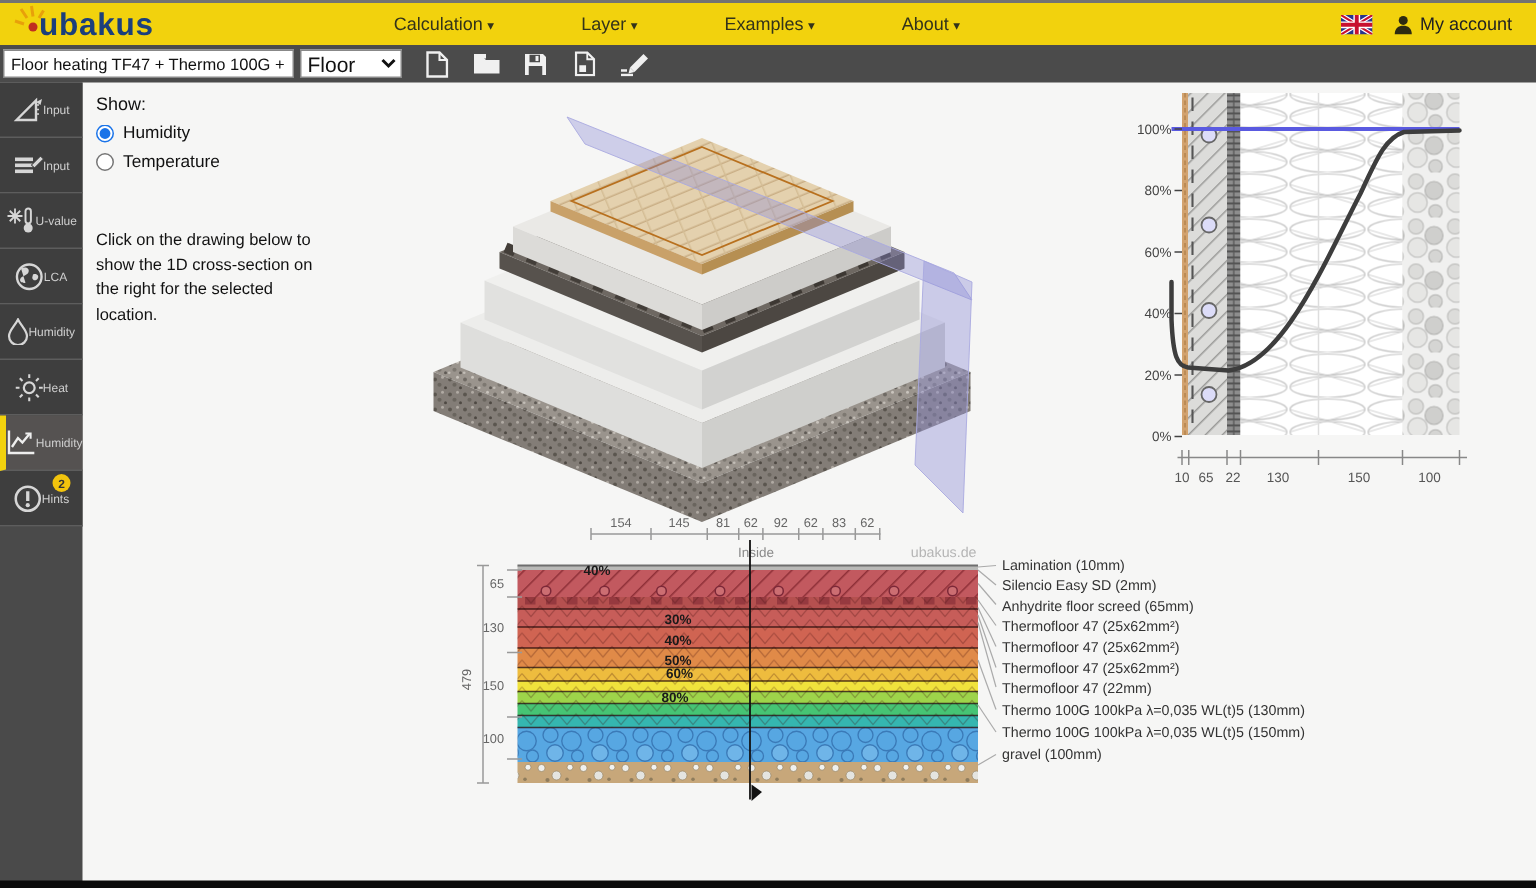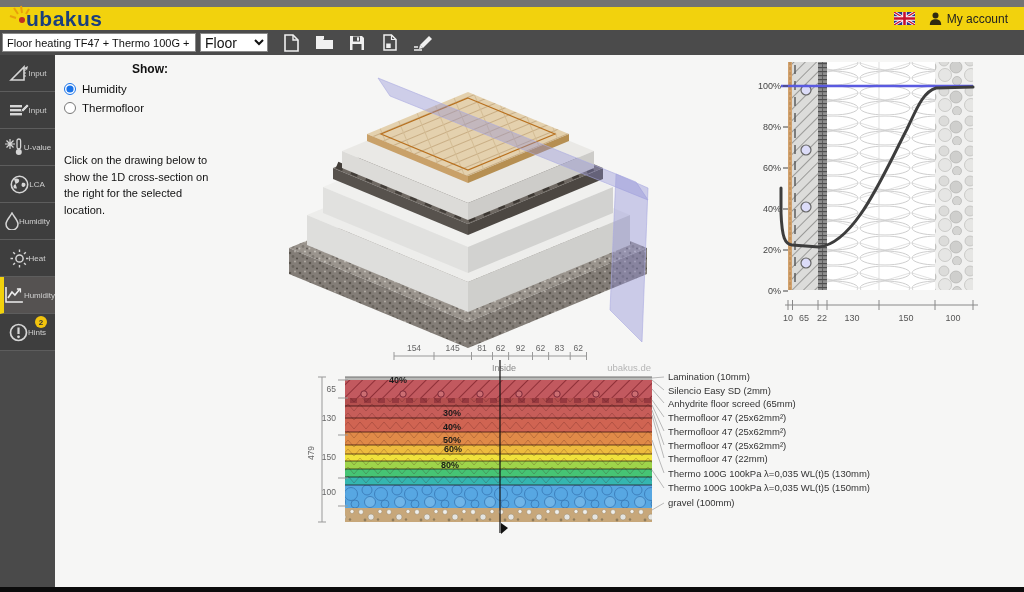--- a/index.html
+++ b/index.html
@@ -2,21 +2,21 @@
 <html><head>
 <meta charset="utf-8">
 <style>
   html,body{margin:0;padding:0;background:#e8e8e8;}
   *{box-sizing:border-box;}
   .app{position:relative;width:1024px;height:592px;background:#f6f6f5;overflow:hidden;
        font-family:"Liberation Sans", sans-serif;}
 
   
   .header{position:absolute;left:0;top:0;width:1024px;height:30px;background:#f2d20d;
-          border-top:7px solid #737373;display:flex;align-items:center;z-index:5;}
+          border-top:2px solid #737373;display:flex;align-items:center;z-index:5;}
   .logo{position:relative;margin-left:26px;font-size:21px;font-weight:bold;color:#1b3f7c;
         letter-spacing:0.5px;line-height:1;}
   .logo-sparks{position:absolute;left:-18px;top:-4px;}
   .nav{display:flex;margin-left:160px;gap:58px;}
   .nav-item{font-size:12px;color:#33331a;cursor:pointer;white-space:nowrap;}
   .nav-item .chev{font-size:9px;color:#33331a;margin-left:3px;}
   .header-right{margin-left:auto;display:flex;align-items:center;gap:14px;margin-right:16px;}
   .account{display:flex;align-items:center;gap:5px;font-size:12px;color:#222;}
 
   
@@ -34,21 +34,21 @@
   .sb-item{position:relative;height:37px;background:#3e3e3e;border-bottom:1px solid #5d5d5d;
            display:flex;align-items:center;justify-content:center;cursor:pointer;}
   .sb-item.active{background:#555251;border-left:4px solid #f2d20d;}
   .sb-label{font-size:8px;color:#cfcfcf;margin-top:1px;}
   .sb-badge{position:absolute;right:8px;top:2px;min-width:12px;height:12px;border-radius:7px;
             background:#f2c40d;color:#333;font-size:8px;font-weight:bold;display:flex;
             align-items:center;justify-content:center;padding:0 2px;}
 
   
   .panel{position:absolute;left:64px;top:62px;width:172px;}
-  .show-label{font-size:12px;font-weight:bold;color:#111;text-align:center;}
+  .show-label{font-size:12px;font-weight:normal;color:#111;}
   .radio-row{display:flex;align-items:center;gap:6px;margin-top:7px;font-size:11.5px;color:#111;}
   .radio-row input{width:12px;height:12px;margin:0;accent-color:#1a73e8;}
   .instruction{margin-top:38px;font-size:11px;color:#111;line-height:1.5;width:160px;}
 
   
   .iso{position:absolute;left:228px;top:50px;width:432px;height:298px;}
   .rchart{position:absolute;left:755px;top:55px;width:268px;height:272px;}
   .bdiag{position:absolute;left:300px;top:340px;width:724px;height:208px;}
 
   .bottom-bar{position:absolute;left:0;bottom:0;width:1024px;height:5px;background:#0c0c0c;z-index:9;}
@@ -60,20 +60,34 @@
 
 <div class="app">
 
   <div class="header">
     <div class="logo">
       <svg class="logo-sparks" width="22" height="24" viewBox="0 0 22 24">
         <circle cx="14" cy="16" r="3" fill="#c03020"></circle>
         <path d="M10 10 L6 4 M14 9 L13 2 M18 10 L21 5 M8 14 L2 12" stroke="#e8a00a" stroke-width="2" fill="none"></path>
       </svg>
       <span>ubakus</span>
+    </div>
+    <div class="nav">
+      <div class="nav-item">
+        <span>Calculation</span><span class="chev">▾</span>
+      </div>
+      <div class="nav-item">
+        <span>Layer</span><span class="chev">▾</span>
+      </div>
+      <div class="nav-item">
+        <span>Examples</span><span class="chev">▾</span>
+      </div>
+      <div class="nav-item">
+        <span>About</span><span class="chev">▾</span>
+      </div>
     </div>
     <div class="header-right">
       <svg width="21" height="13" viewBox="0 0 21 13" style="cursor:pointer">
         <rect width="21" height="13" fill="#27348b"></rect>
         <path d="M0 0 L21 13 M21 0 L0 13" stroke="#fff" stroke-width="3"></path>
         <path d="M0 0 L21 13 M21 0 L0 13" stroke="#c8102e" stroke-width="1.4"></path>
         <path d="M10.5 0 V13 M0 6.5 H21" stroke="#fff" stroke-width="4.5"></path>
         <path d="M10.5 0 V13 M0 6.5 H21" stroke="#c8102e" stroke-width="2.6"></path>
       </svg>
       <div class="account">
@@ -200,21 +214,21 @@
   </div>
 
   <div class="panel">
     <div class="show-label">Show:</div>
     <label class="radio-row">
       <input type="radio" name="showmode" checked="checked" style="">
       <span>Humidity</span>
     </label>
     <label class="radio-row">
       <input type="radio" name="showmode" style="">
-      <span>Thermofloor</span>
+      <span>Temperature</span>
     </label>
     <div class="instruction">Click on the drawing below to show the 1D cross-section on the right for the selected location.</div>
   </div>
 
   <svg class="iso" viewBox="0 0 432 298">
     <defs>
       <pattern id="speckle" width="10" height="10" patternUnits="userSpaceOnUse">
         <rect width="10" height="10" fill="#9a948d"></rect>
         <circle cx="2" cy="3" r="1.3" fill="#6f6a64"></circle>
         <circle cx="7" cy="1.5" r="1" fill="#c9c4bd"></circle>

